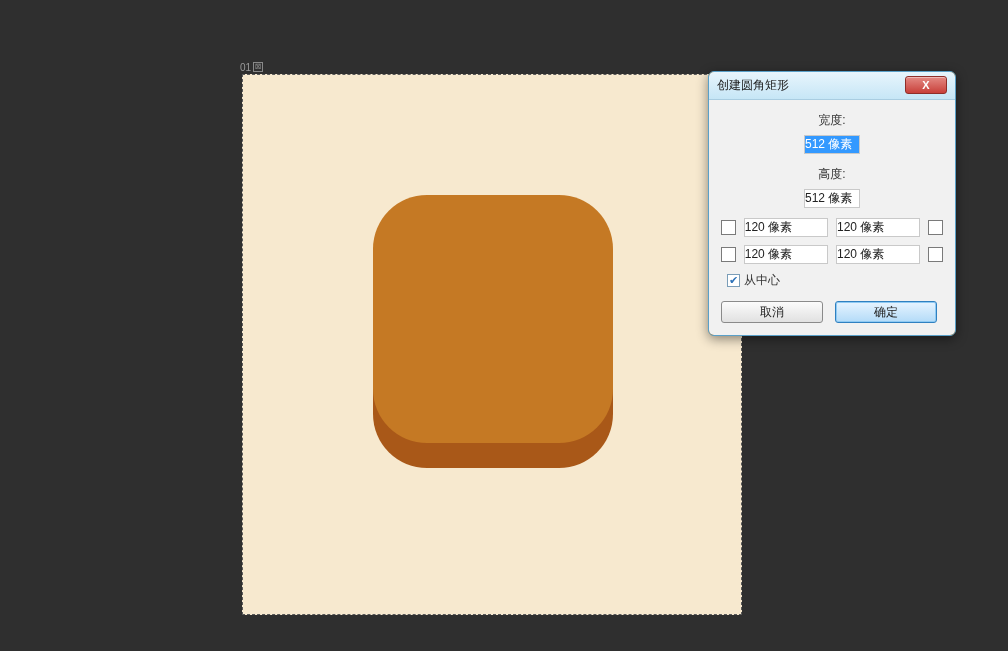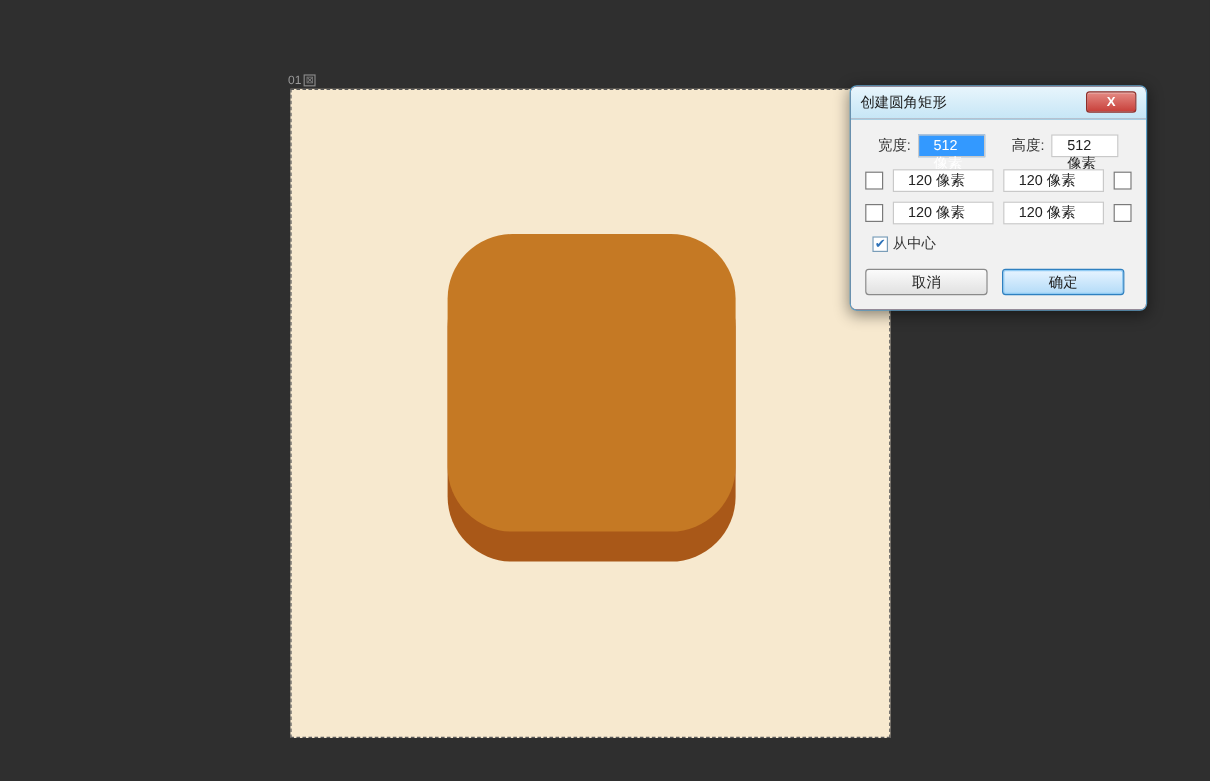--- a/index.html
+++ b/index.html
@@ -66,21 +66,21 @@
       width: 240px;
       height: 248px;
       background: #c57924;
       border-radius: 54px;
     }
     .dialog {
       position: absolute;
       left: 708px;
       top: 71px;
       width: 248px;
-      background: #7f1d1d;
+      background: #a16207;
       border: 1px solid #5aa0c8;
       box-shadow: 0 3px 12px rgba(0,0,0,0.45);
       border-radius: 6px;
       overflow: hidden;
     }
     .dialog-titlebar {
       height: 28px;
       background: linear-gradient(#e8f5fc, #c6e6f6);
       display: flex;
       align-items: center;
@@ -114,31 +114,32 @@
       background: #f1f1f1;
     }
     .row {
       display: flex;
       align-items: center;
       margin-bottom: 10px;
     }
     .row.wh {
       justify-content: center;
       gap: 6px;
+      flex-direction: column;
     }
     .lbl {
       color: #333;
       font-size: 12px;
       white-space: nowrap;
     }
     .field {
       display: inline-block;
       background: #fff;
       border: 1px solid #c9c9c9;
-      padding: 1px 12px;
+      padding: 1px 0;
       font-size: 12px;
       width: 56px;
       height: 19px;
       line-height: 15px;
       color: #222;
       text-align: left;
     }
     .field.selected {
       background: #3399ff;
       color: #fff;

